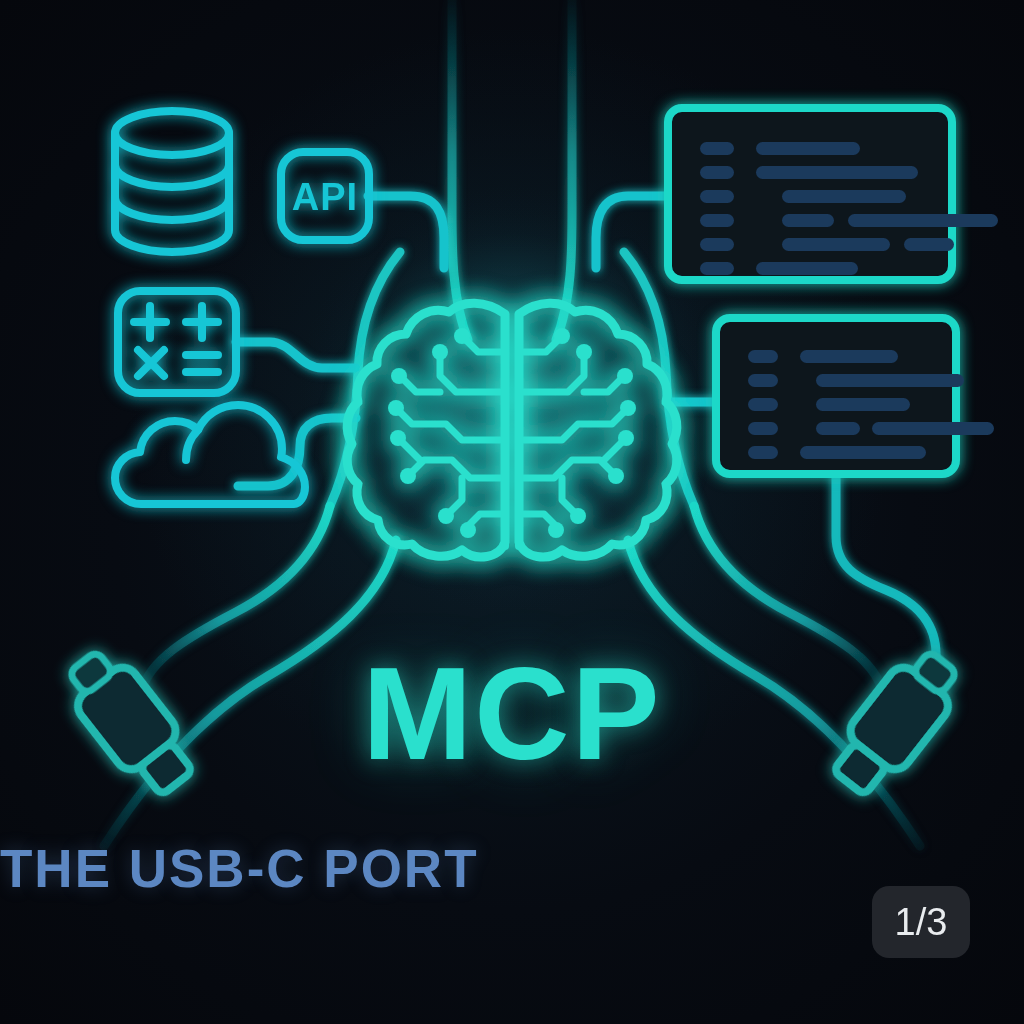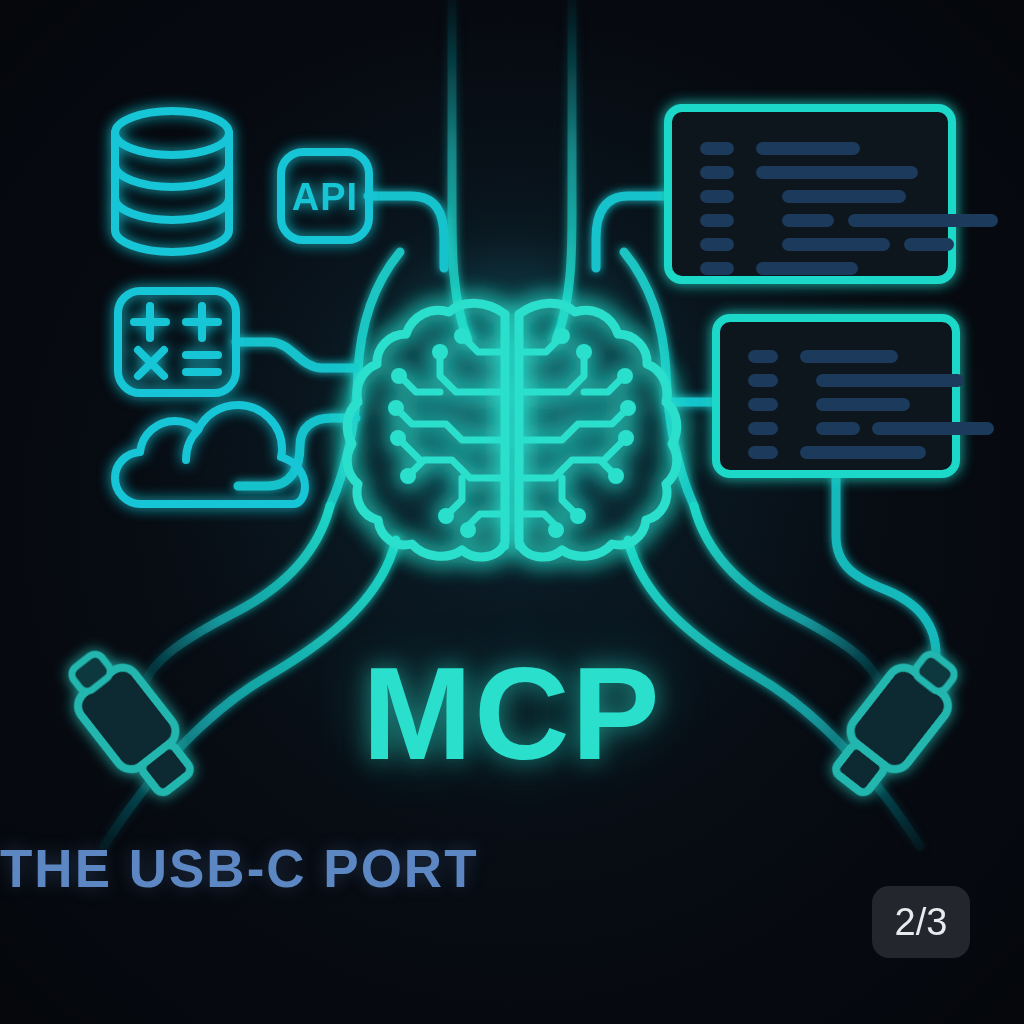--- a/index.html
+++ b/index.html
@@ -336,16 +336,16 @@
   </svg>
 
   <div class="txt-layer">
     <div id="title">MCP</div>
     <div id="subtitle">
       <div>THE USB-C PORT</div>
     </div>
   </div>
 
   <div id="badge">
-    <span id="badge-text">2/3</span>
+    <span id="badge-text">1/3</span>
   </div>
 
 </div>
 
 </body></html>

